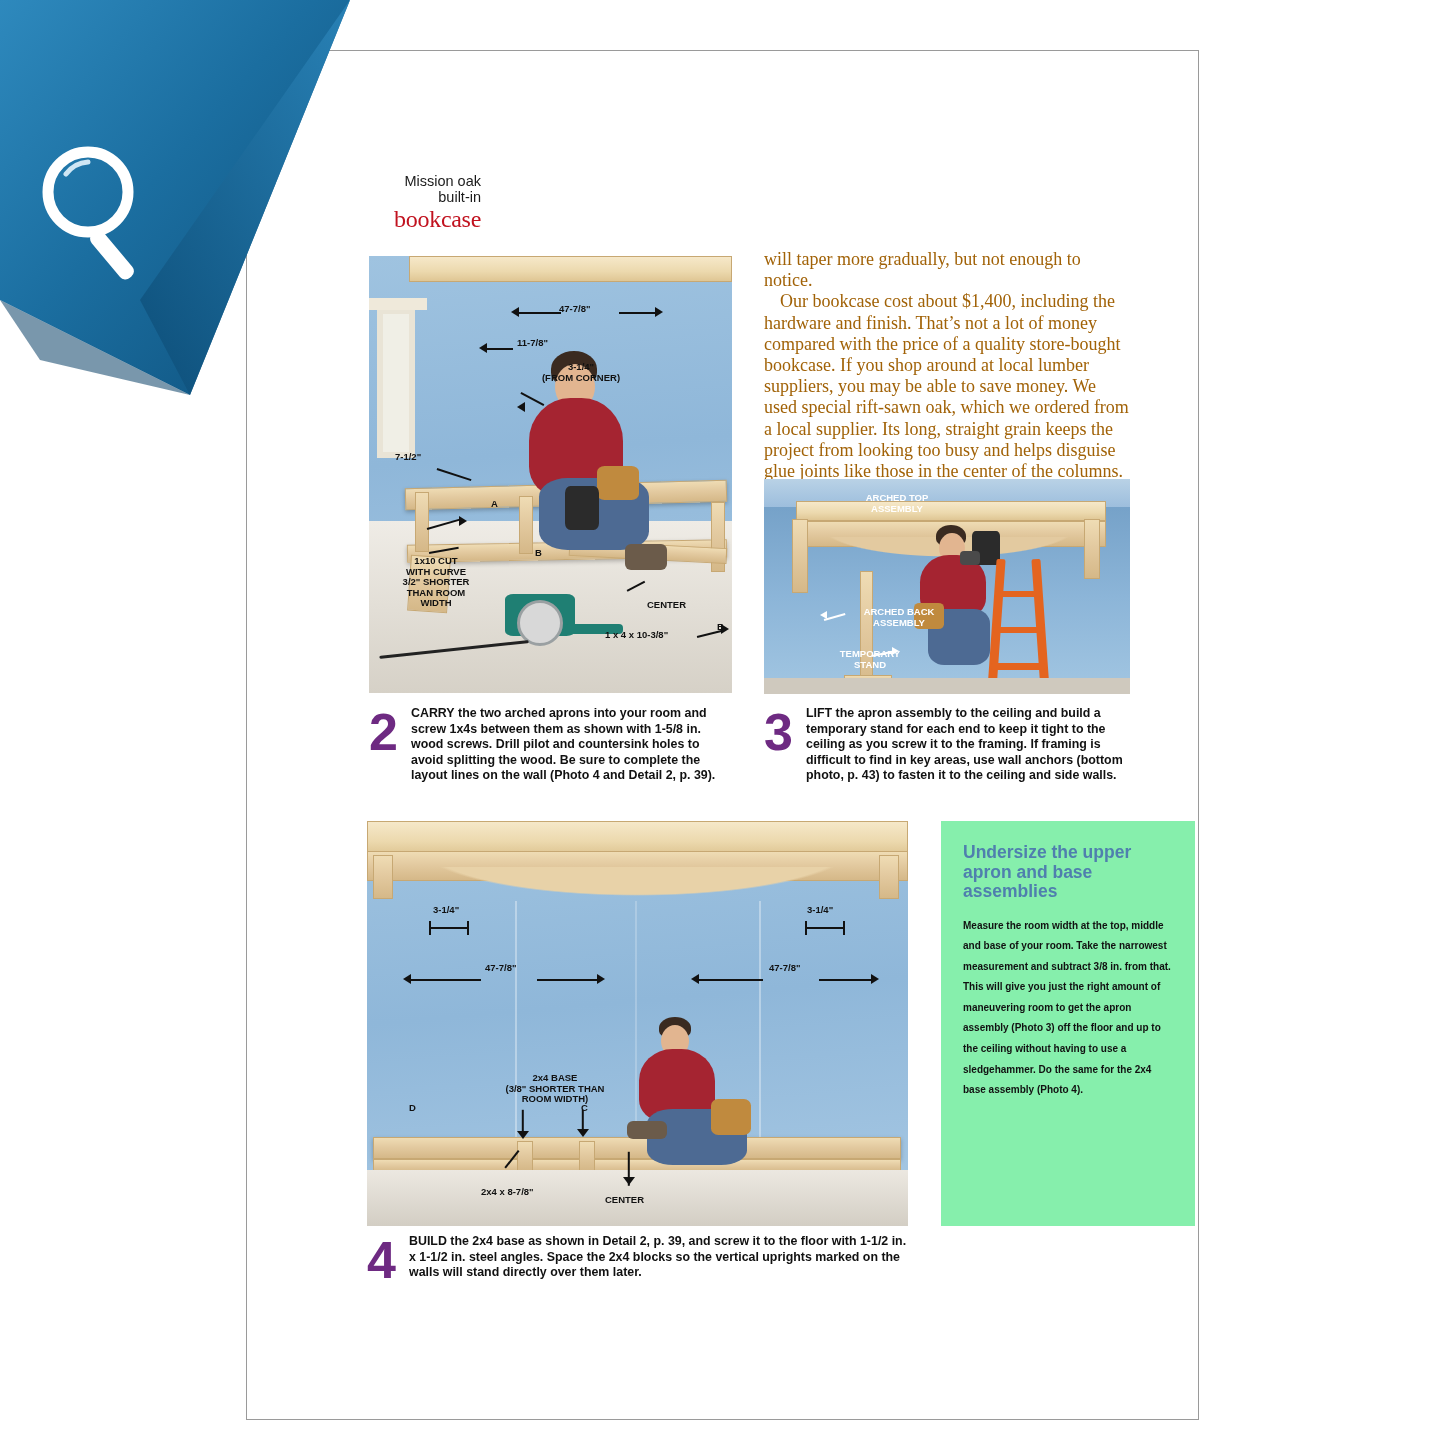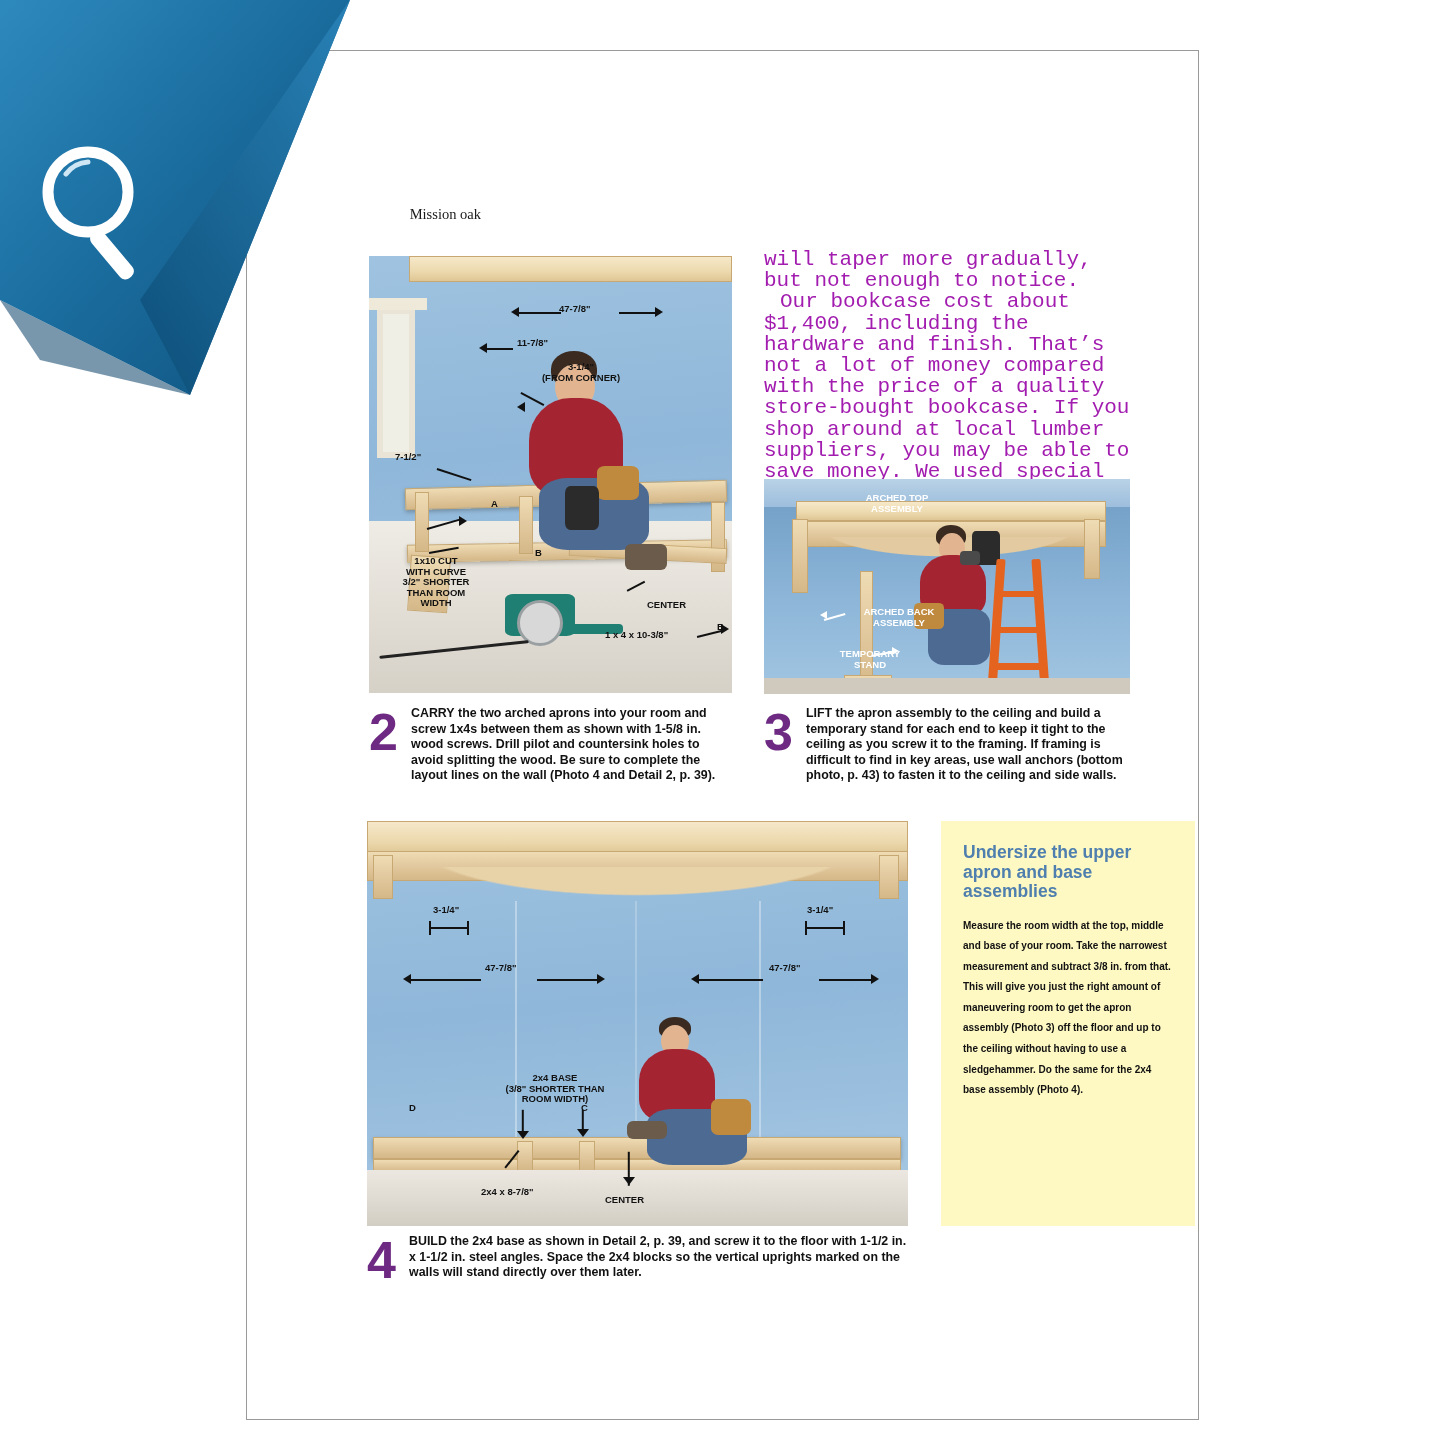--- a/index.html
+++ b/index.html
@@ -48,45 +48,44 @@
   }
 
   
   .article-head {
     position:absolute;
     left:370px; top:172px;
     width:110px;
     text-align:right;
   }
   .article-head .l1, .article-head .l2 {
-    font-family:Liberation Serif, serif;
+    font-family:Liberation Sans, sans-serif;
     font-size:14.5px;
     color:#1a1a1a;
     line-height:16px;
-    margin-top:33px;
   }
   .article-head .l3 {
     font-family:"Liberation Serif", serif;
     font-weight:normal;
     font-size:24px;
     color:#c1121f;
     line-height:26px;
     letter-spacing:-.3px;
     margin-top:1px;
   }
 
   
   #body-col {
     position:absolute;
     left:763px; top:248px;
     width:366px;
-    font-family:Liberation Mono, monospace;
-    font-size:21px;
+    font-family:Liberation Serif, serif;
+    font-size:18px;
     line-height:21.2px;
-    color:#a21caf;
+    color:#a16207;
     text-align:left;
   }
   #body-col p { margin:0; }
   #body-col p.indent { text-indent:16px; }
 
   
   .photo { position:absolute; overflow:hidden; }
 
   
   #photo2 { left:368px; top:255px; width:363px; height:437px; }
@@ -203,21 +202,21 @@
 
   #step2 { left:368px; top:705px; width:363px; }
   #step3 { left:763px; top:705px; width:366px; }
   #step4 { left:366px; top:1233px; width:541px; }
 
   
   #sidebar {
     position:absolute;
     left:940px; top:820px;
     width:254px; height:405px;
-    background:#fef9c3;
+    background:#86efac;
     padding:22px 22px 12px 22px;
   }
   #sidebar h2 {
     margin:0 0 14px 0;
     font-family:"Liberation Sans", sans-serif;
     font-weight:bold;
     font-size:17.5px;
     line-height:19.5px;
     color:#4f7fae;
   }

